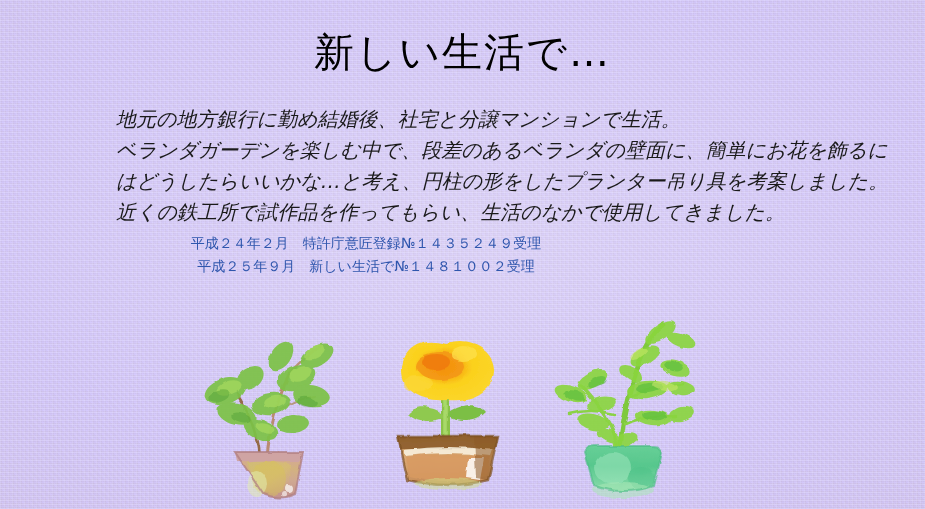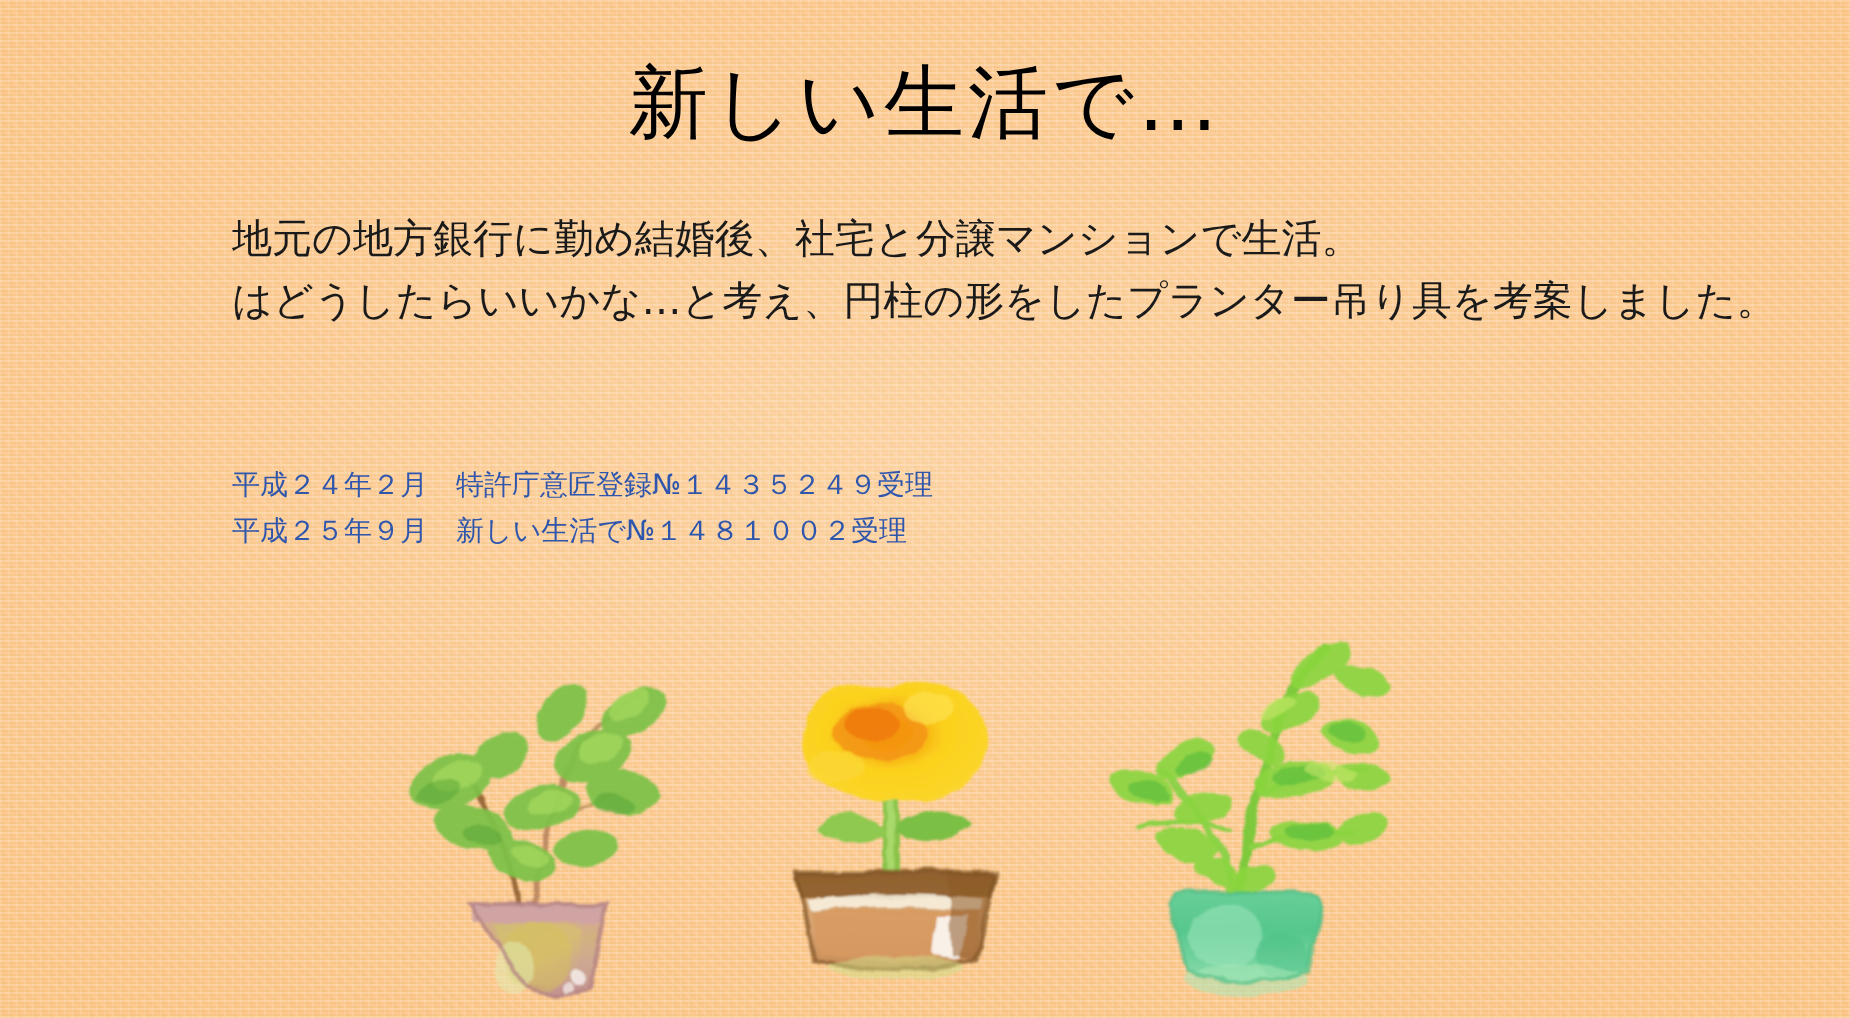--- a/index.html
+++ b/index.html
@@ -11,21 +11,21 @@
     width: 925px;
     height: 509px;
     overflow: hidden;
     font-family: "Liberation Sans", "DejaVu Sans", sans-serif;
   }
 
   #page {
     position: relative;
     width: 925px;
     height: 509px;
-    background-color: #fdba74;
+    background-color: #c4b5fd;
     overflow: hidden;
   }
 
   
   #paper-texture {
     position: absolute;
     inset: 0;
     pointer-events: none;
     opacity: 0.55;
     background-image:
@@ -91,40 +91,42 @@
   #body-text {
     position: absolute;
     top: 104px;
     left: 116px;
     width: 800px;
     font-size: 20px;
     line-height: 31px;
     color: #1a1a1a;
     font-family: "DejaVu Sans", "Liberation Sans", sans-serif;
     letter-spacing: 0px;
+    font-style: italic;
   }
   #body-text .line {
     white-space: nowrap;
     height: 31px;
   }
 
   
   #patent-notes {
     position: absolute;
     top: 232px;
     left: 116px;
     width: 500px;
     font-size: 14px;
     line-height: 23px;
     color: #2f56ad;
     font-family: "DejaVu Sans", "Liberation Sans", sans-serif;
   }
   #patent-notes .note {
     white-space: nowrap;
     height: 23px;
+    text-align: center;
   }
 
   
   #illustrations {
     position: absolute;
     left: 0;
     top: 318px;
     width: 925px;
     height: 191px;
   }
@@ -146,21 +148,23 @@
 
   <div id="paper-texture"></div>
   <div id="vignette"></div>
 
   <div id="content">
 
     <div id="title">新しい生活で…</div>
 
     <div id="body-text">
       <div class="line">地元の地方銀行に勤め結婚後、社宅と分譲マンションで生活。</div>
+      <div class="line">ベランダガーデンを楽しむ中で、段差のあるベランダの壁面に、簡単にお花を飾るに</div>
       <div class="line">はどうしたらいいかな…と考え、円柱の形をしたプランター吊り具を考案しました。</div>
+      <div class="line">近くの鉄工所で試作品を作ってもらい、生活のなかで使用してきました。</div>
     </div>
 
     <div id="patent-notes">
       <div class="note">平成２４年２月　特許庁意匠登録№１４３５２４９受理</div>
       <div class="note">平成２５年９月　新しい生活で№１４８１００２受理</div>
     </div>
 
     <div id="illustrations">
 
       <div class="plant" id="plant-1">

